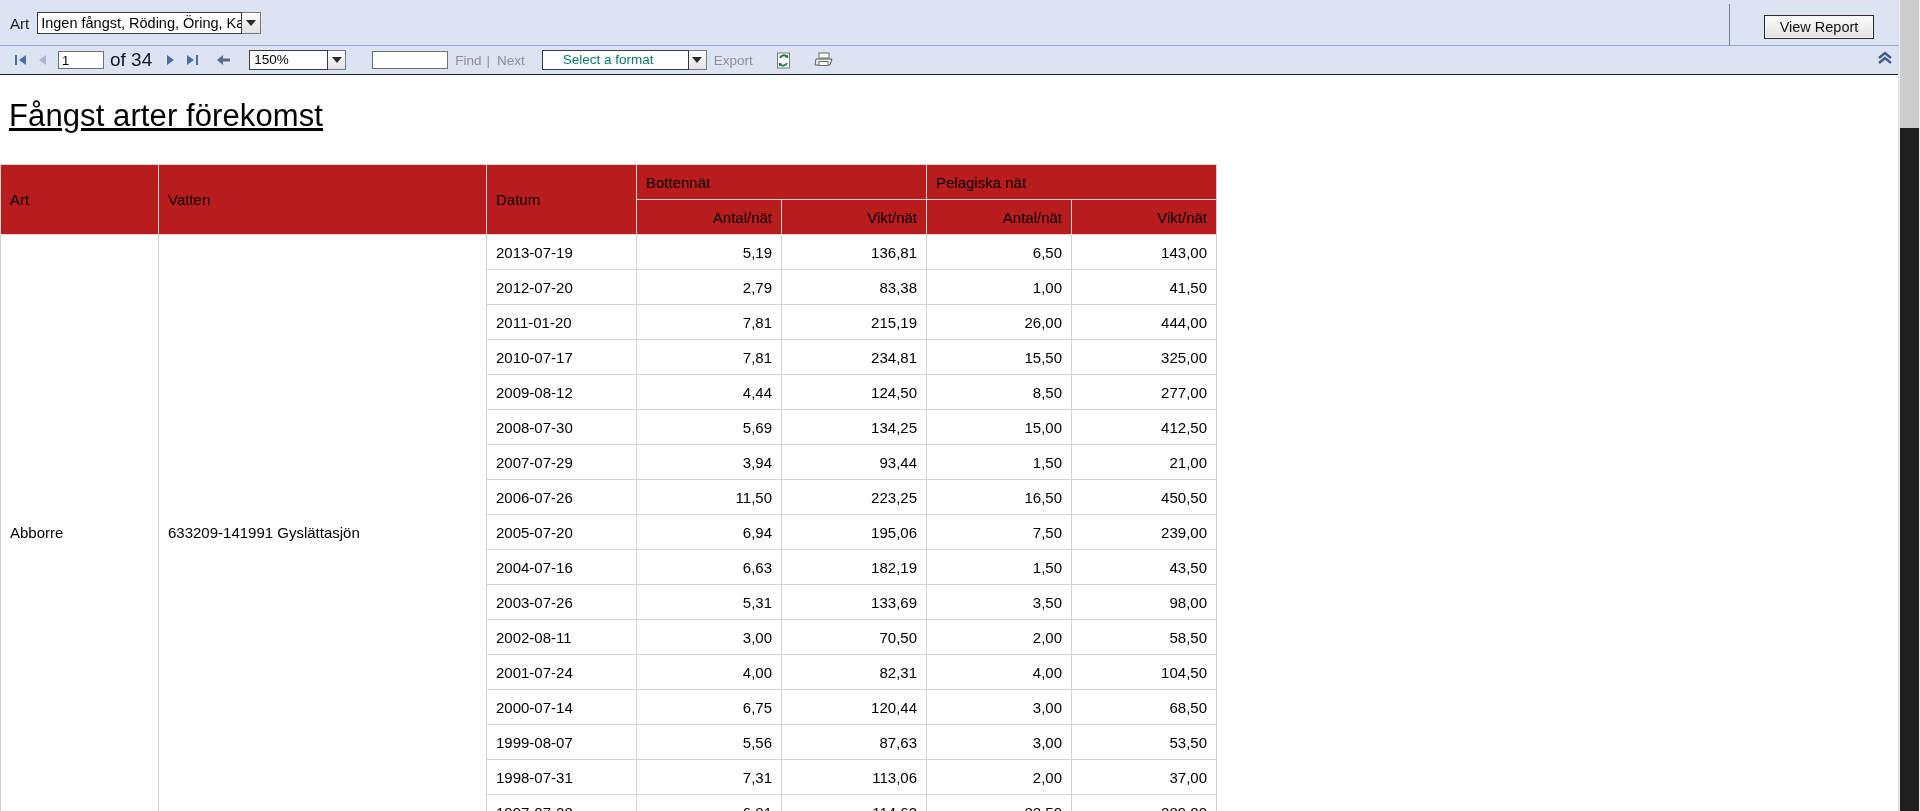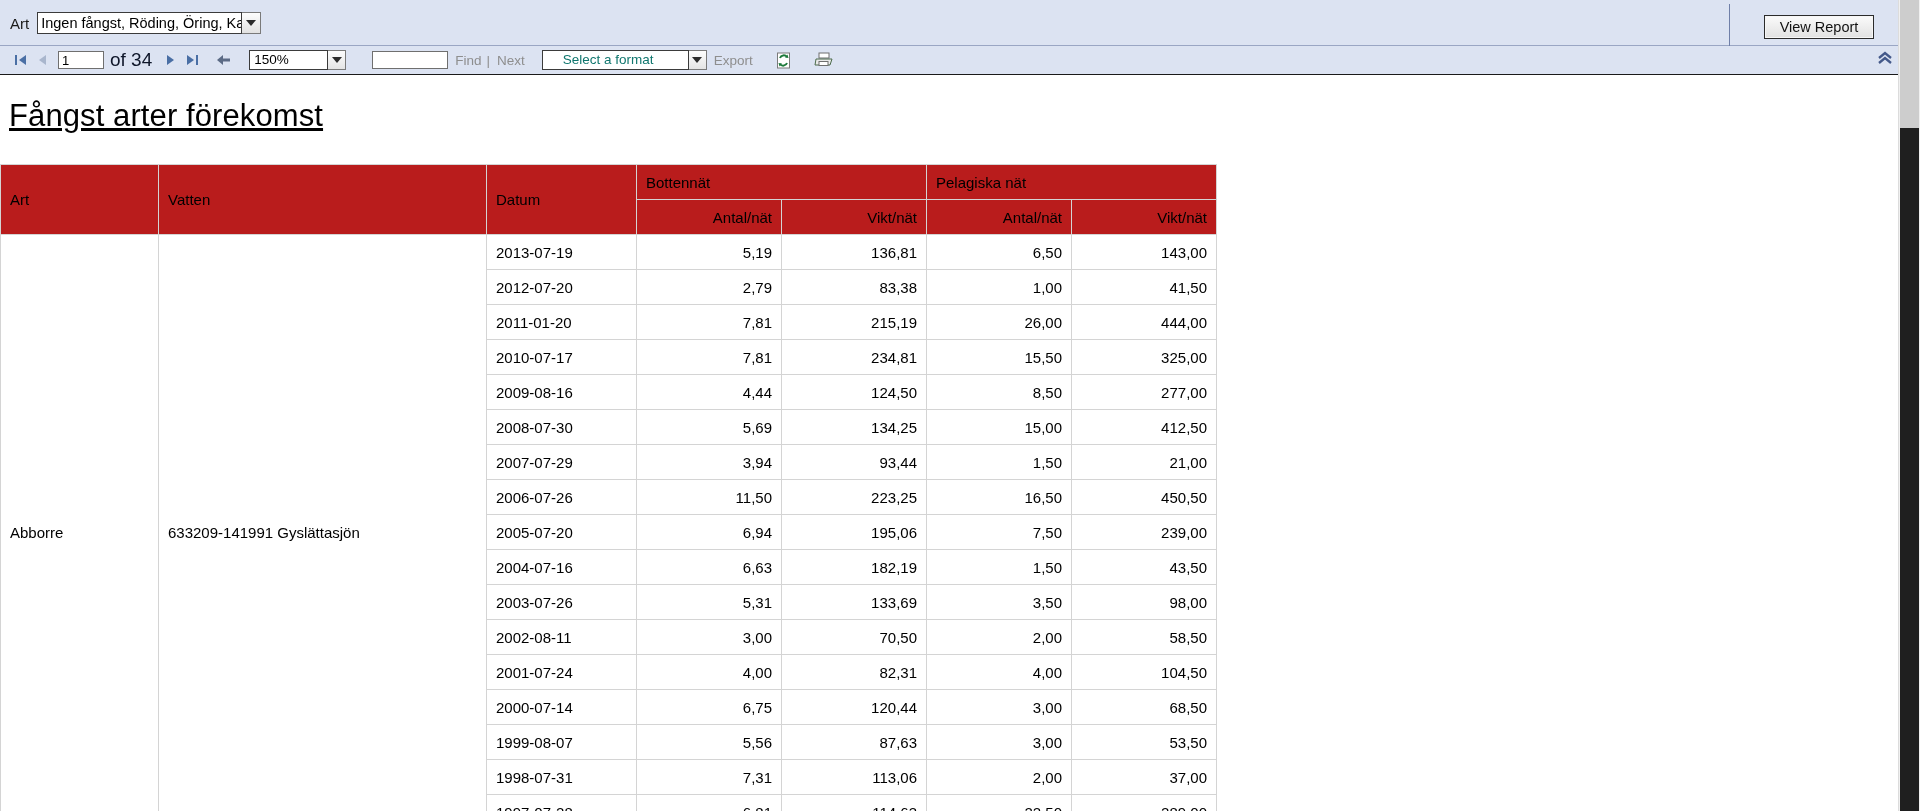--- a/index.html
+++ b/index.html
@@ -411,21 +411,21 @@
             <td class="num">444,00</td>
           </tr>
           <tr class="drow">
             <td class="">2010-07-17</td>
             <td class="num">7,81</td>
             <td class="num">234,81</td>
             <td class="num">15,50</td>
             <td class="num">325,00</td>
           </tr>
           <tr class="drow">
-            <td class="">2009-08-16</td>
+            <td class="">2009-08-12</td>
             <td class="num">4,44</td>
             <td class="num">124,50</td>
             <td class="num">8,50</td>
             <td class="num">277,00</td>
           </tr>
           <tr class="drow">
             <td class="">2008-07-30</td>
             <td class="num">5,69</td>
             <td class="num">134,25</td>
             <td class="num">15,00</td>

